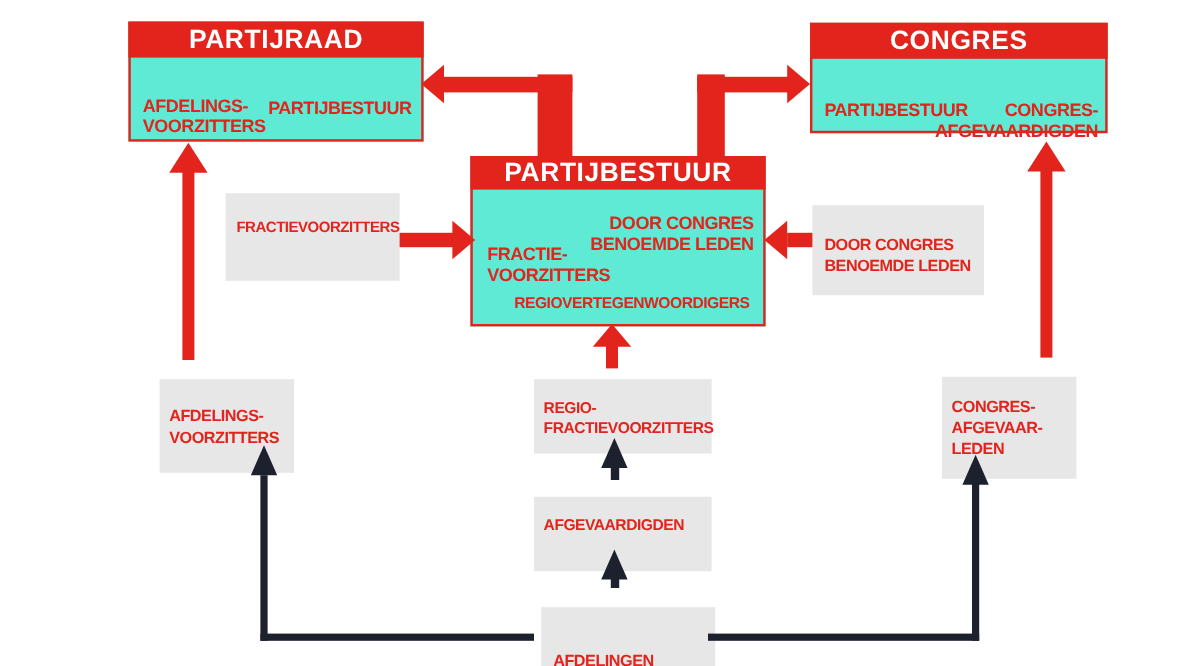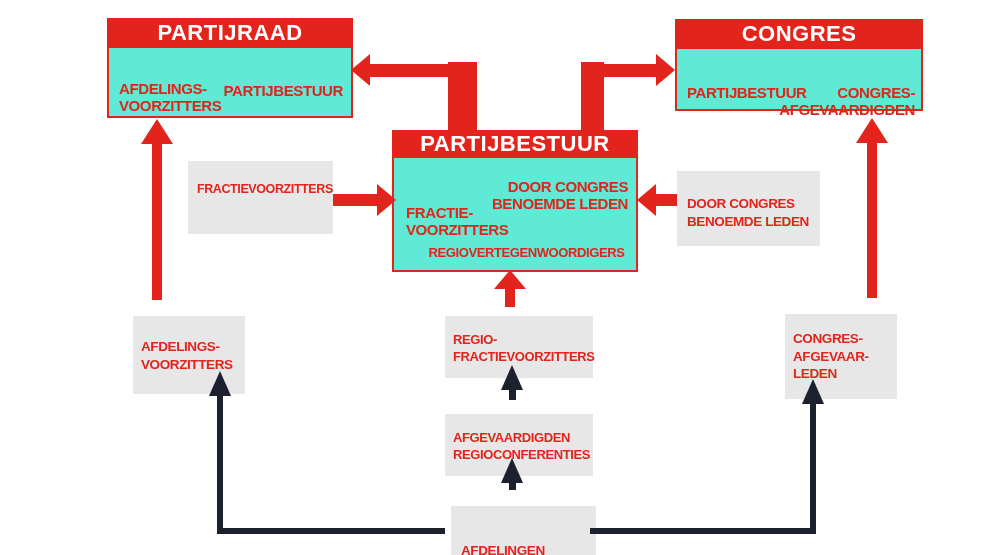--- a/index.html
+++ b/index.html
@@ -86,21 +86,20 @@
   <div class="gray" style="left:445px;top:300px;width:148px;height:62px;padding:16px 0 0 8px;">
     <div class="glabel">
       <div>REGIO-</div>
       <div>FRACTIEVOORZITTERS</div>
     </div>
   </div>
 
   <div class="gray" style="left:445px;top:398px;width:148px;height:62px;padding:16px 0 0 8px;">
     <div class="glabel">
       <div>AFGEVAARDIGDEN</div>
-      <div>REGIOCONFERENTIES</div>
     </div>
   </div>
 
   <div class="gray" style="left:785px;top:298px;width:112px;height:85px;padding:16px 0 0 8px;">
     <div class="glabel" style="font-size:13.5px;">
       <div>CONGRES-</div>
       <div>AFGEVAAR-</div>
       <div>LEDEN</div>
     </div>
   </div>

